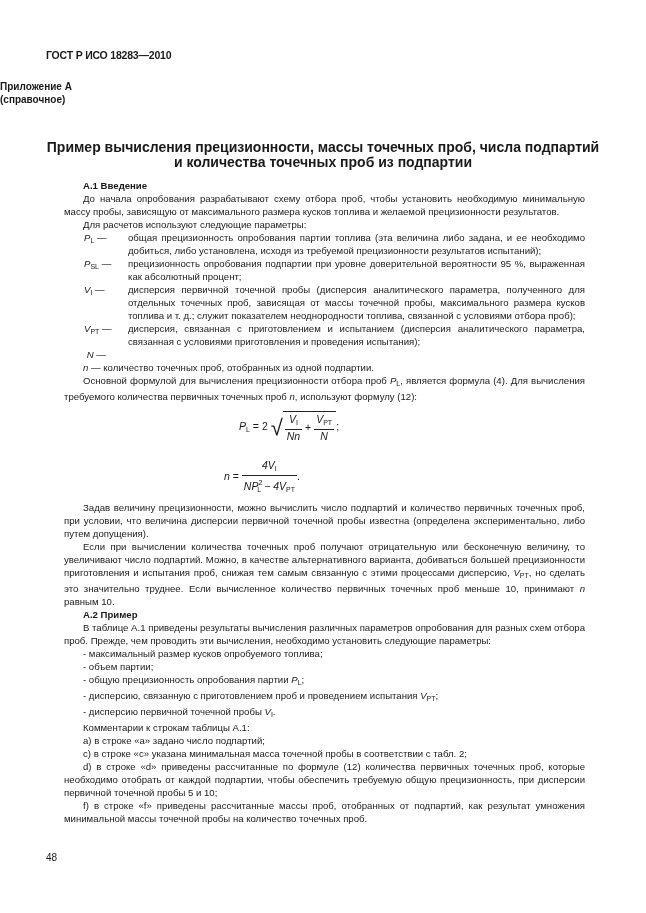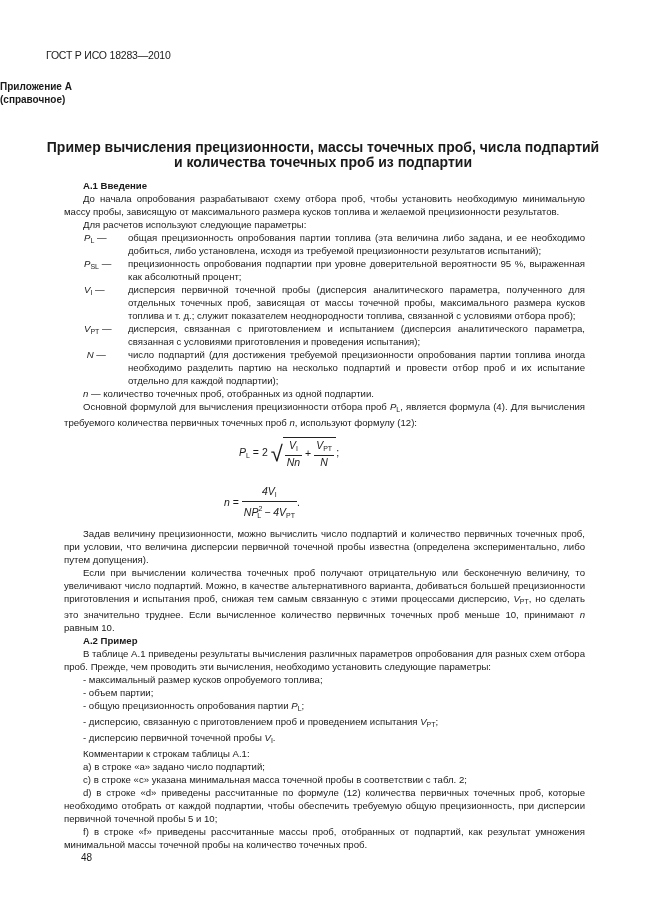--- a/index.html
+++ b/index.html
@@ -1,19 +1,19 @@
 <!DOCTYPE html>
 <html><head>
 <meta charset="utf-8">
 <style>
   html, body { margin: 0; padding: 0; background: #ffffff; }
   body { width: 646px; height: 913px; position: relative; overflow: hidden;
          font-family: "Liberation Sans", sans-serif; color: #1a1a1a; font-size: 9.6px; line-height: 13px; }
   .page { position: absolute; left: 0; top: 0; width: 646px; height: 913px; }
-  .hdr { position: absolute; left: 46px; top: 49px; font-weight: normal; font-size: 10.5px; letter-spacing: -0.2px; }
+  .hdr { position: absolute; left: 46px; top: 49px; font-weight: bold; font-size: 10.5px; letter-spacing: -0.2px; }
   .annex { position: absolute; left: 0; width: 594px; top: 80px; font-weight: bold; font-size: 10px; line-height: 13px; }
   .title { position: absolute; left: 0; width: 646px; top: 140px; text-align: center; font-weight: bold; font-size: 14px; line-height: 15px; }
   .body { position: absolute; left: 64px; width: 521px; top: 179px; text-align: justify; }
   p { margin: 0; }
   .ind { text-indent: 19px; }
   .h { font-weight: bold; padding-left: 19px; }
   .def { display: flex; }
   .def .sym { width: 44px; flex: none; padding-left: 20px; font-style: italic; white-space: nowrap; }
   .def .sym .dash { font-style: normal; }
   .def .txt { flex: 1; }
@@ -22,21 +22,21 @@
   sup { font-size: 7px; }
   i { font-style: italic; }
   .formula { position: relative; height: 48px; }
   .f1 { position: absolute; left: 175px; top: 8px; font-size: 10.5px; }
   .f2 { position: absolute; left: 160px; top: 4px; font-size: 10.5px; }
   .frac { display: inline-block; vertical-align: middle; text-align: center; }
   .frac .num { display: block; border-bottom: 1px solid #222; padding: 0 2px; line-height: 13px; }
   .frac .den { display: block; padding: 0 2px; line-height: 13px; }
   .sqrt { display: inline-block; vertical-align: middle; border-top: 1px solid #222; padding: 1px 2px 0 2px; position: relative; }
   .sqrt-sign { font-size: 22px; vertical-align: middle; }
-  .pnum { position: absolute; left: 46px; top: 851px; font-size: 10px; margin-left: 35px; }
+  .pnum { position: absolute; left: 46px; top: 851px; font-size: 10px; }
 </style>
 </head>
 <body>
 
 <div class="page">
 
   <div class="hdr">ГОСТ Р ИСО 18283—2010</div>
 
   <div class="annex">
     <div>Приложение А</div>
@@ -64,21 +64,20 @@
     <div class="def">
       <span class="sym"><span>V</span><sub>I</sub> <span class="dash">—</span></span>
       <span class="txt">дисперсия первичной точечной пробы (дисперсия аналитического параметра, полученного для отдельных точечных проб, зависящая от массы точечной пробы, максимального размера кусков топлива и т. д.; служит показателем неоднородности топлива, связанной с условиями отбора проб);</span>
     </div>
     <div class="def">
       <span class="sym"><span>V</span><sub>PT</sub> <span class="dash">—</span></span>
       <span class="txt">дисперсия, связанная с приготовлением и испытанием (дисперсия аналитического параметра, связанная с условиями приготовления и проведения испытания);</span>
     </div>
     <div class="def">
       <span class="sym">&nbsp;<span>N</span> <span class="dash">—</span></span>
-      <span class="txt">число подпартий (для достижения требуемой прецизионности опробования партии топлива иногда необходимо разделить партию на несколько подпартий и провести отбор проб и их испытание отдельно для каждой подпартии);</span>
     </div>
     <p class="dl"><i>n</i> <span>— количество точечных проб, отобранных из одной подпартии.</span></p>
 
     <p class="ind"><span>Основной формулой для вычисления прецизионности отбора проб </span><i>P</i><sub>L</sub><span>, является формула (4). Для вычисления требуемого количества первичных точечных проб </span><i>n</i><span>, используют формулу (12):</span></p>
 
     <div class="formula" style="height:52px">
       <div class="f1">
         <i>P</i><sub>L</sub><span> = 2</span>
         <span class="sqrt-sign">√</span><span class="sqrt">
           <span class="frac"><span class="num"><i>V</i><sub>I</sub></span><span class="den"><i>Nn</i></span></span>

